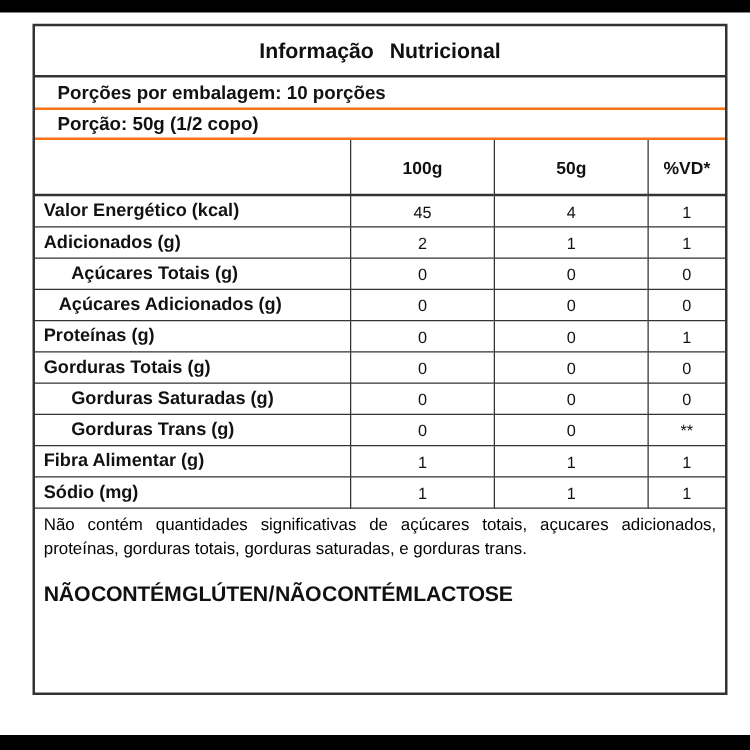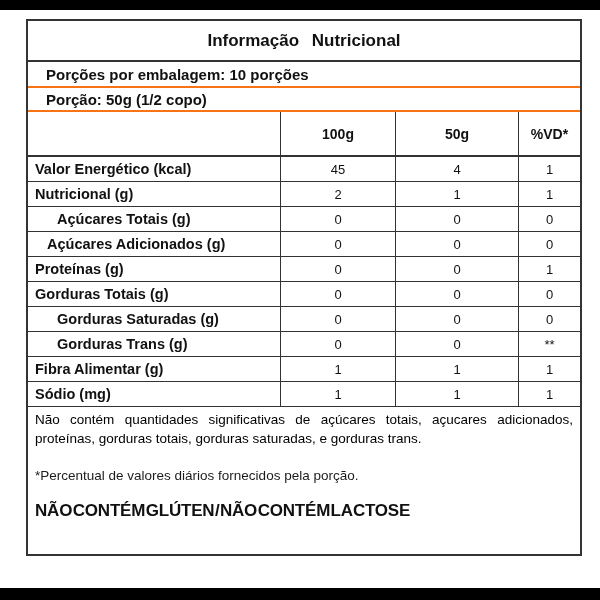--- a/index.html
+++ b/index.html
@@ -117,21 +117,21 @@
     <div class="cell lbl hdr"></div>
     <div class="cell val hdr">100g</div>
     <div class="cell val hdr">50g</div>
     <div class="cell val hdr">%VD*</div>
 
     <div class="cell lbl">Valor Energético (kcal)</div>
     <div class="cell val">45</div>
     <div class="cell val">4</div>
     <div class="cell val">1</div>
 
-    <div class="cell lbl">Nutricional (g)</div>
+    <div class="cell lbl">Adicionados (g)</div>
     <div class="cell val">2</div>
     <div class="cell val">1</div>
     <div class="cell val">1</div>
 
     <div class="cell lbl ind1">Açúcares Totais (g)</div>
     <div class="cell val">0</div>
     <div class="cell val">0</div>
     <div class="cell val">0</div>
 
     <div class="cell lbl ind2">Açúcares Adicionados (g)</div>
@@ -166,19 +166,18 @@
 
     <div class="cell lbl">Sódio (mg)</div>
     <div class="cell val">1</div>
     <div class="cell val">1</div>
     <div class="cell val">1</div>
 
   </div>
 
   <div class="footer">
     <div class="note-par">Não contém quantidades significativas de açúcares totais, açucares adicionados, proteínas, gorduras totais, gorduras saturadas, e gorduras trans.</div>
-    <div class="note-daily">*Percentual de valores diários fornecidos pela porção.</div>
     <div class="note-allergen">NÃO CONTÉM GLÚTEN / NÃO CONTÉM LACTOSE</div>
   </div>
 
 </div>
 
 <div class="bar bottom"></div>
 
 </body></html>

